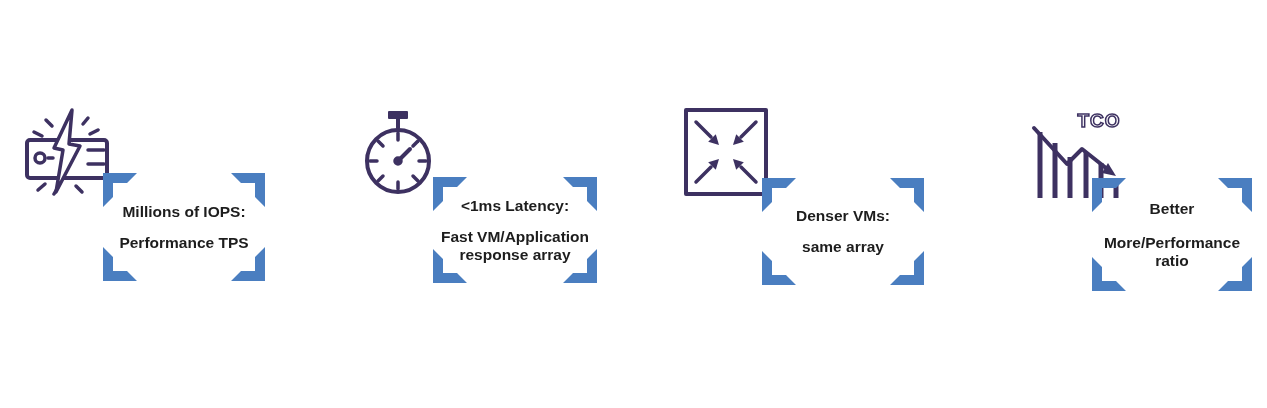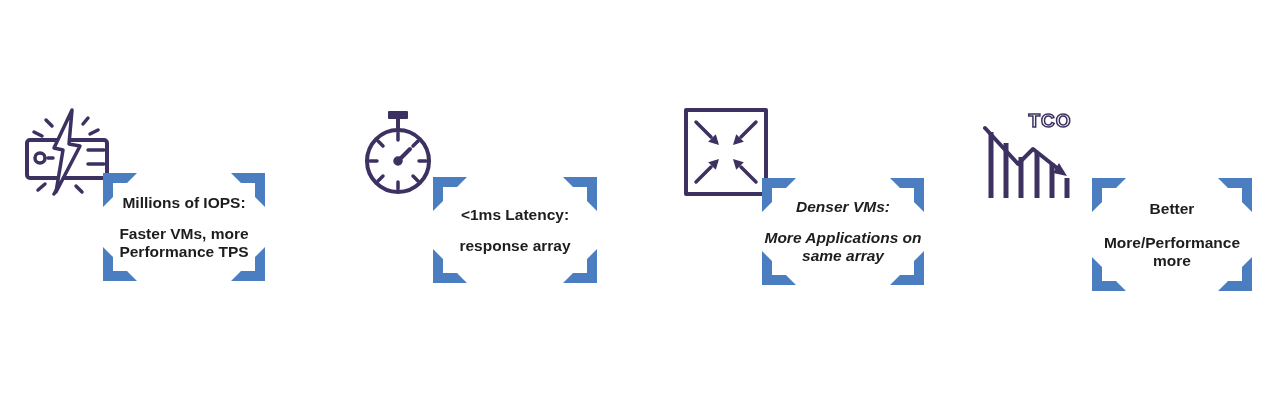--- a/index.html
+++ b/index.html
@@ -34,22 +34,22 @@
   .frame-text{position:absolute;inset:0;display:flex;flex-direction:column;align-items:center;justify-content:center;
     text-align:center;color:var(--text-dark);font-weight:bold;font-size:15.5px;line-height:18px;}
   .title{margin-bottom:13px;}
   .tight .title{margin-bottom:16px;}
   
   .f1-icon{left:20px;top:104px;width:96px;height:92px;}
   .f1-frame{left:103px;top:173px;width:162px;height:108px;}
   .f2-icon{left:364px;top:109px;width:68px;height:88px;}
   .f2-frame{left:433px;top:177px;width:164px;height:106px;}
   .f3-icon{left:684px;top:108px;width:86px;height:90px;}
-  .f3-frame{left:762px;top:178px;width:162px;height:107px;font-style:italic;}
-  .f4-icon{left:981px;top:104px;width:97px;height:98px;}
+  .f3-frame{left:762px;top:178px;width:162px;height:107px;}
+  .f4-icon{left:1030px;top:104px;width:97px;height:98px;}
   .f4-frame{left:1092px;top:178px;width:160px;height:113px;}
 </style>
 </head>
 <body>
 
 <div class="stage">
 
   
   <section class="feature">
     <div class="icon f1-icon">
@@ -77,21 +77,20 @@
           <polygon points="0,0 34,0 24,10 10,10 10,24 0,34"></polygon>
         </svg>
       <svg class="corner bl" viewBox="0 0 34 34">
           <polygon points="0,0 34,0 24,10 10,10 10,24 0,34"></polygon>
         </svg>
       <svg class="corner br" viewBox="0 0 34 34">
           <polygon points="0,0 34,0 24,10 10,10 10,24 0,34"></polygon>
         </svg>
       <div class="frame-text">
         <div class="title">Millions of IOPS:</div>
-        <div class="line">Faster VMs, more</div>
         <div class="line">Performance TPS</div>
       </div>
     </div>
   </section>
 
   
   <section class="feature">
     <div class="icon f2-icon">
       <svg viewBox="0 0 68 88">
         <rect class="icf" x="24" y="2" width="20" height="8" rx="1"></rect>
@@ -118,20 +117,21 @@
           <polygon points="0,0 34,0 24,10 10,10 10,24 0,34"></polygon>
         </svg>
       <svg class="corner bl" viewBox="0 0 34 34">
           <polygon points="0,0 34,0 24,10 10,10 10,24 0,34"></polygon>
         </svg>
       <svg class="corner br" viewBox="0 0 34 34">
           <polygon points="0,0 34,0 24,10 10,10 10,24 0,34"></polygon>
         </svg>
       <div class="frame-text">
         <div class="title">&lt;1ms Latency:</div>
+        <div class="line">Fast VM/Application</div>
         <div class="line">response array</div>
       </div>
     </div>
   </section>
 
   
   <section class="feature">
     <div class="icon f3-icon">
       <svg viewBox="0 0 86 90">
         <rect class="ic ic-thick" x="2" y="2" width="80" height="84"></rect>
@@ -153,21 +153,20 @@
           <polygon points="0,0 34,0 24,10 10,10 10,24 0,34"></polygon>
         </svg>
       <svg class="corner bl" viewBox="0 0 34 34">
           <polygon points="0,0 34,0 24,10 10,10 10,24 0,34"></polygon>
         </svg>
       <svg class="corner br" viewBox="0 0 34 34">
           <polygon points="0,0 34,0 24,10 10,10 10,24 0,34"></polygon>
         </svg>
       <div class="frame-text">
         <div class="title">Denser VMs:</div>
-        <div class="line">More Applications on</div>
         <div class="line">same array</div>
       </div>
     </div>
   </section>
 
   
   <section class="feature">
     <div class="icon f4-icon">
       <svg viewBox="0 0 97 98">
         <text class="tco-text" x="69" y="23" text-anchor="middle">TCO</text>
@@ -190,18 +189,18 @@
         </svg>
       <svg class="corner bl" viewBox="0 0 34 34">
           <polygon points="0,0 34,0 24,10 10,10 10,24 0,34"></polygon>
         </svg>
       <svg class="corner br" viewBox="0 0 34 34">
           <polygon points="0,0 34,0 24,10 10,10 10,24 0,34"></polygon>
         </svg>
       <div class="frame-text tight">
         <div class="title">Better</div>
         <div class="line">More/Performance</div>
-        <div class="line">more</div>
+        <div class="line">ratio</div>
       </div>
     </div>
   </section>
 
 </div>
 
 </body></html>

